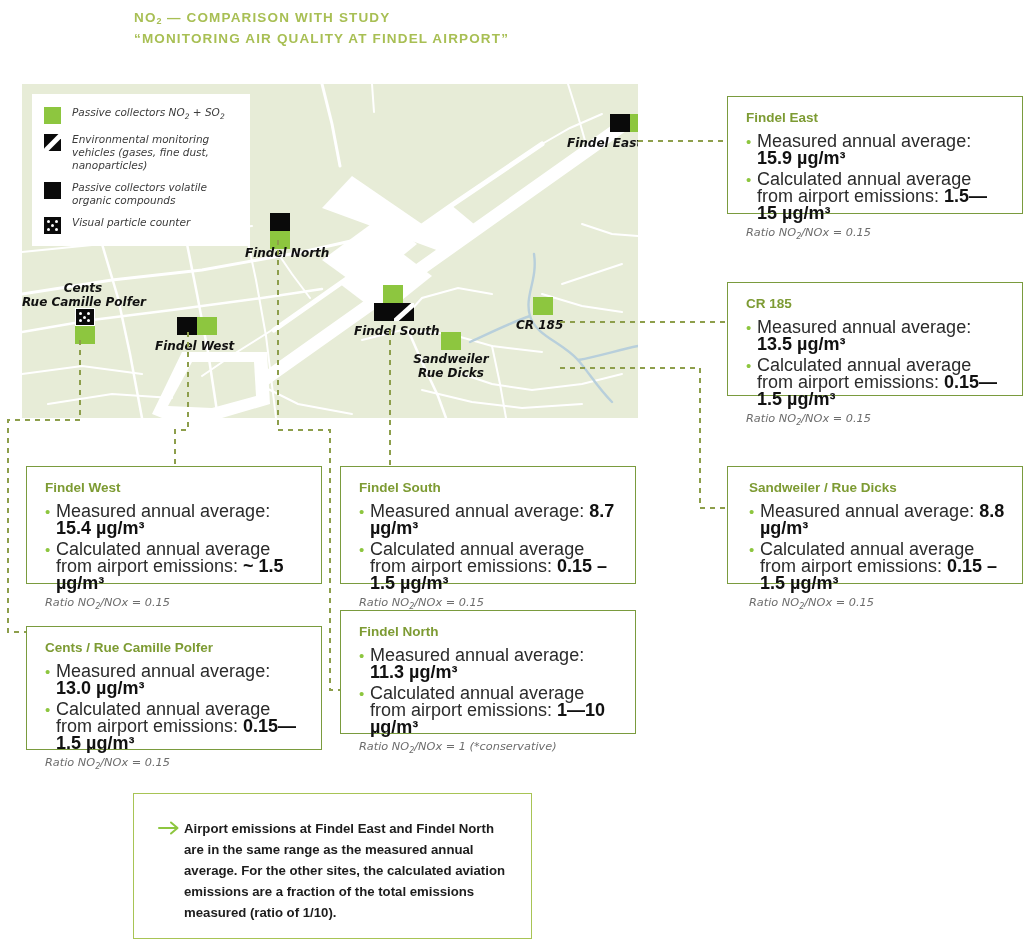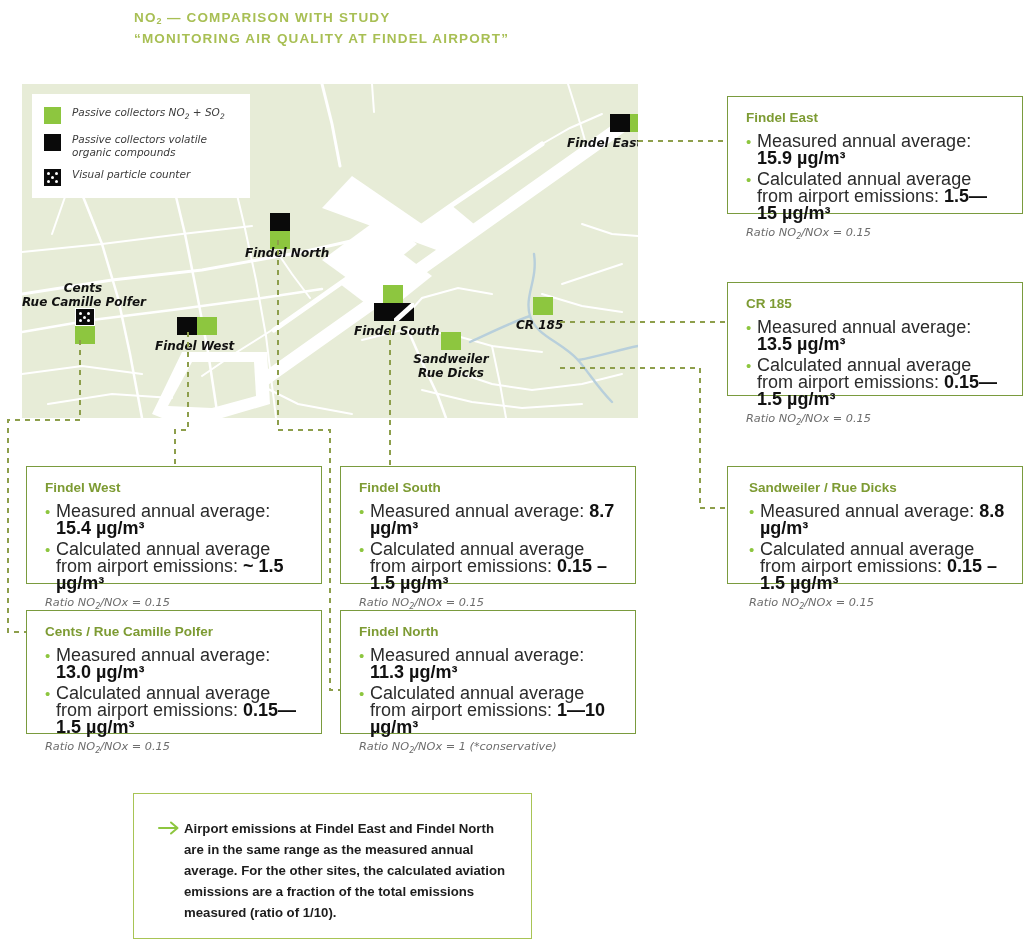--- a/index.html
+++ b/index.html
@@ -180,20 +180,24 @@
         <path d="M 556 276 C 578 272, 596 266, 616 262"></path>
       </g>
     </svg>
 
     <div class="legend">
       <div class="legend-row">
         <div class="legend-swatch sw-green"></div>
         <div class="legend-text">Passive collectors NO<sub>2</sub> + SO<sub>2</sub></div>
       </div>
       <div class="legend-row">
+        <div class="legend-swatch sw-hatch"></div>
+        <div class="legend-text">Environmental monitoring vehicles (gases, fine dust, nanoparticles)</div>
+      </div>
+      <div class="legend-row">
         <div class="legend-swatch sw-black"></div>
         <div class="legend-text">Passive collectors volatile organic compounds</div>
       </div>
       <div class="legend-row">
         <div class="legend-swatch sw-dots">
           <i style="left:3px;top:3px"></i>
             <i style="left:11px;top:3px"></i>
             <i style="left:7px;top:7px"></i>
             <i style="left:3px;top:11px"></i>
             <i style="left:11px;top:11px"></i>
@@ -335,21 +339,21 @@
       <div class="bullet-dot">•</div>
       <div class="bullet-text"><span>Measured annual average: </span><b>8.7 µg/m³</b></div>
     </div>
     <div class="bullet-row">
       <div class="bullet-dot">•</div>
       <div class="bullet-text"><span>Calculated annual average from airport emissions: </span><b>0.15 – 1.5 µg/m³</b></div>
     </div>
     <div class="ratio"><span>Ratio NO</span><sub>2</sub><span>/NOx = 0.15</span></div>
   </div>
 
-  <div class="box" style="left:26px; top:610px; width:296px; height:124px;">
+  <div class="box" style="left:26px; top:626px; width:296px; height:124px;">
     <div class="box-title">Cents / Rue Camille Polfer</div>
     <div class="bullet-row">
       <div class="bullet-dot">•</div>
       <div class="bullet-text"><span>Measured annual average: </span><b>13.0 µg/m³</b></div>
     </div>
     <div class="bullet-row">
       <div class="bullet-dot">•</div>
       <div class="bullet-text"><span>Calculated annual average from airport emissions: </span><b>0.15—1.5 µg/m³</b></div>
     </div>
     <div class="ratio"><span>Ratio NO</span><sub>2</sub><span>/NOx = 0.15</span></div>

